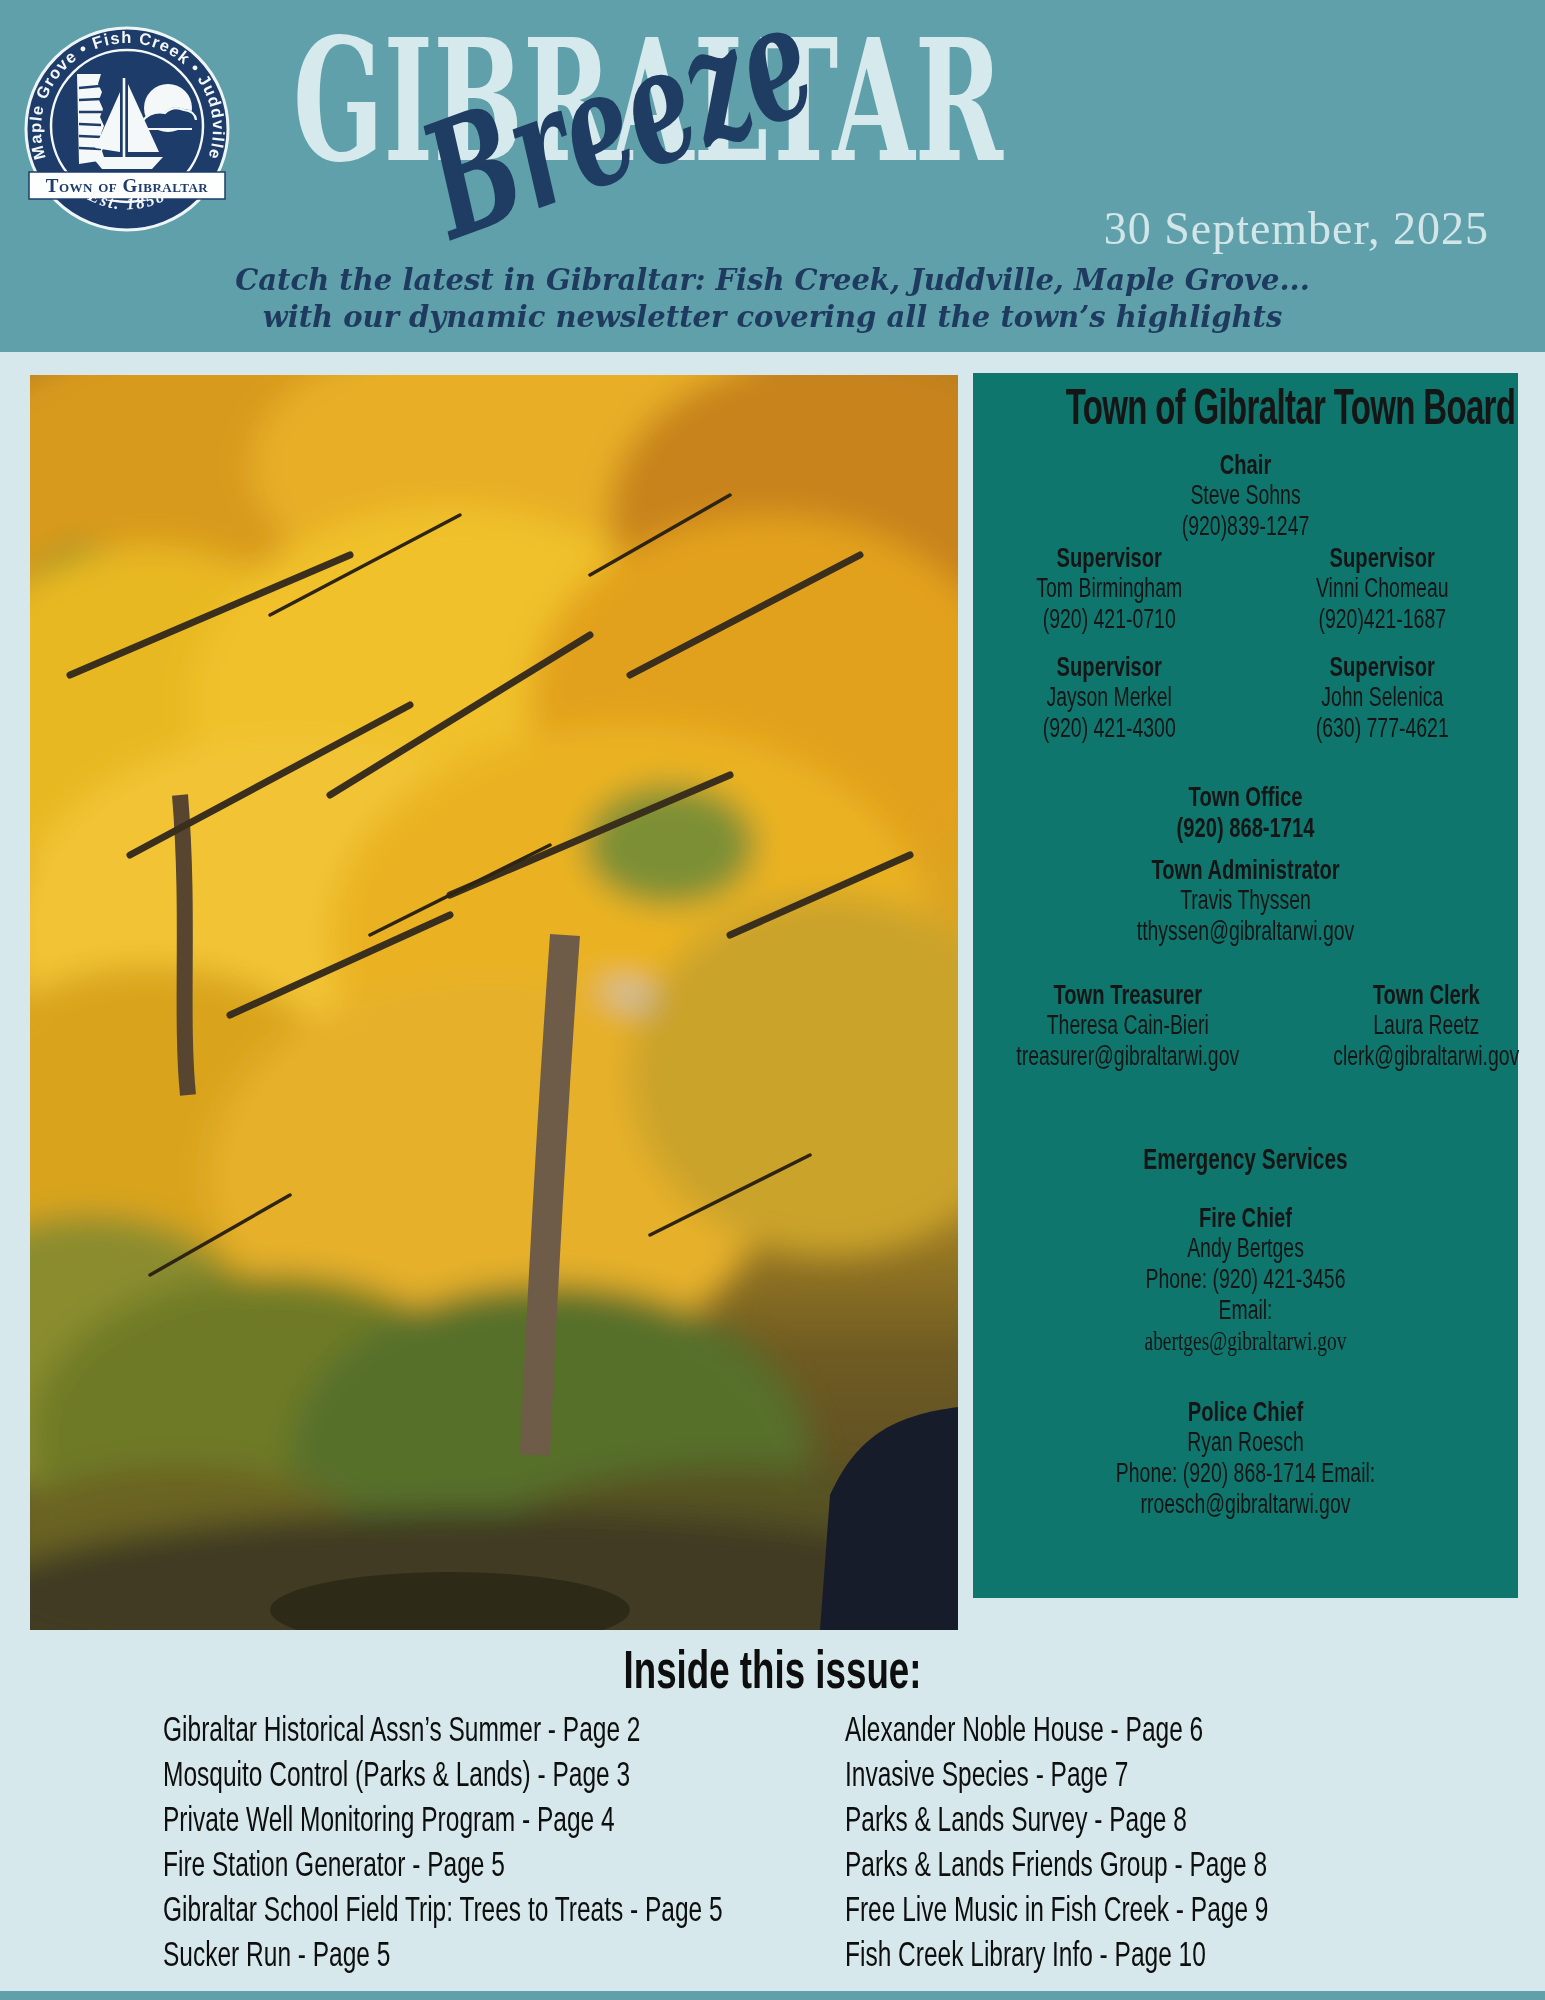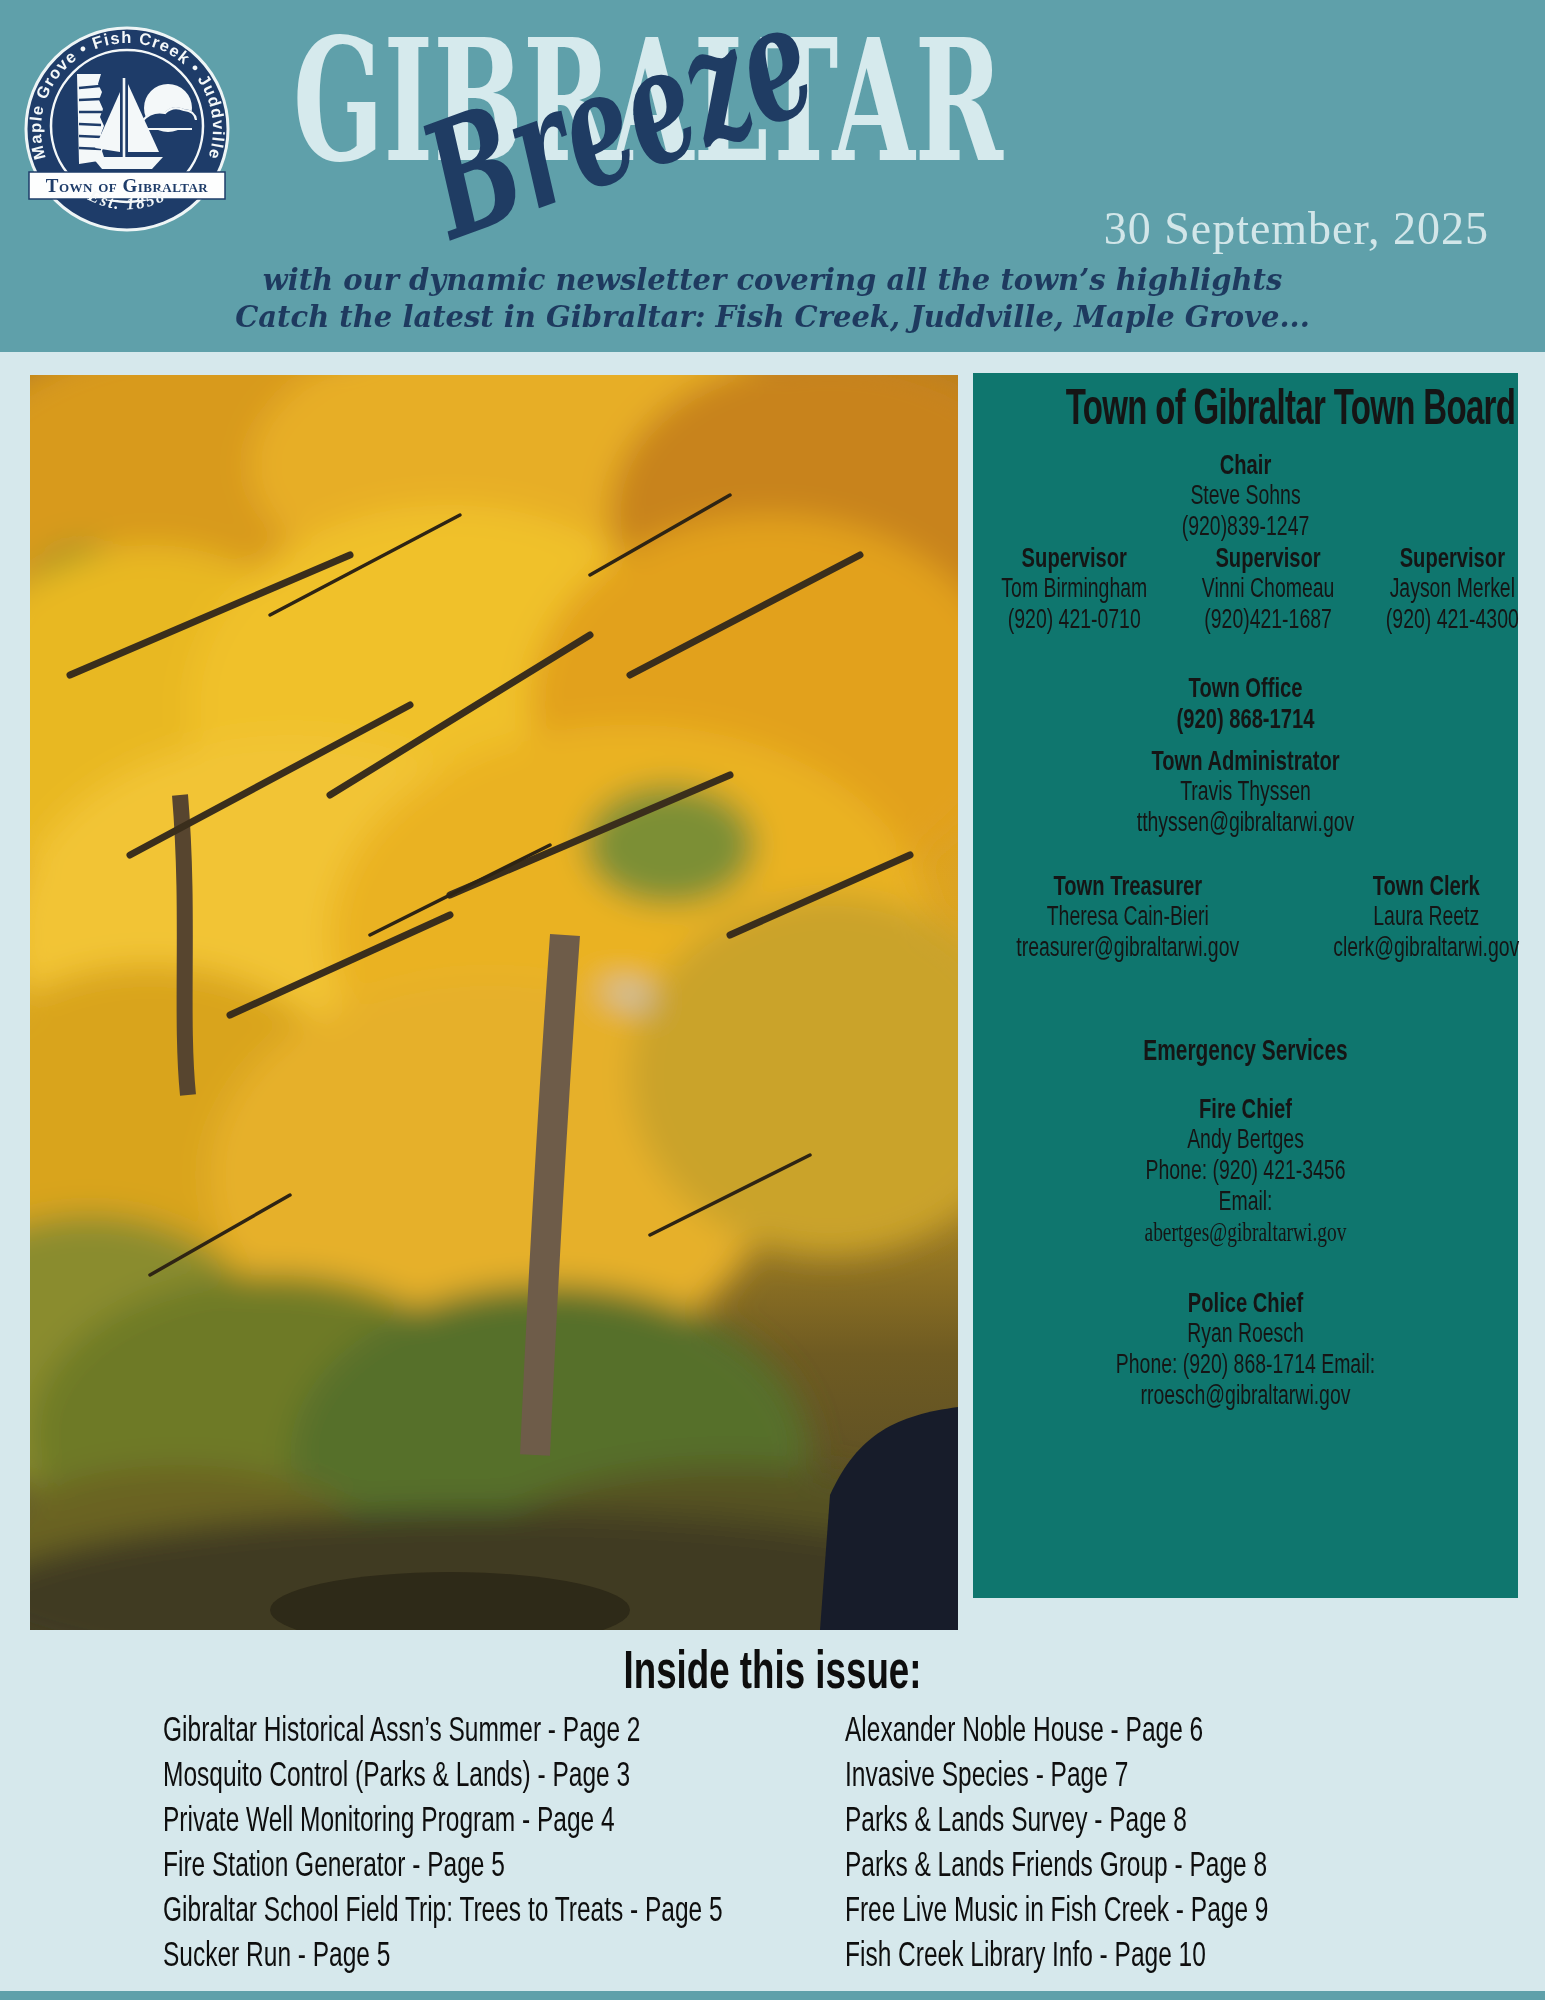--- a/index.html
+++ b/index.html
@@ -21,21 +21,21 @@
 
   
   .panel { position:absolute; left:973px; top:373px; width:545px; height:1225px;
            background:#0f766e; color:#151515; text-align:center; }
   .sq  { transform:scaleX(0.72); }
   .board-heading { margin:15px 0 0; font-size:50px; line-height:38px; font-weight:bold;
                    transform:scaleX(0.66); white-space:nowrap; letter-spacing:-1px; }
   .rt   { font-weight:bold; font-size:28px; line-height:31px; white-space:nowrap; }
   .ln   { font-size:27px; line-height:31px; white-space:nowrap; }
   .chair { margin-top:23px; }
-  .sup-grid { display:grid; grid-template-columns:1fr 1fr 1fr 1fr; row-gap:16px; margin-top:0; }
+  .sup-grid { display:grid; grid-template-columns:1fr 1fr; row-gap:16px; margin-top:0; }
   .block-office { margin-top:37px; }
   .block-admin  { margin-top:11px; }
   .tc-grid { display:grid; grid-template-columns:1fr 1fr; margin-top:32px;gap:14px; }
   .emergency-heading { margin-top:72px; font-size:29px; line-height:31px; font-weight:bold; }
   .block-fire   { margin-top:27px; }
   .block-police { margin-top:39px; }
   .serif-email  { font-family:"Liberation Serif", serif; }
 
   
   .inside-heading { position:absolute; top:1640px; left:0; width:1545px; margin:0; text-align:center;
@@ -111,22 +111,22 @@
     </svg>
 
     <svg class="title-art" width="1545" height="352" viewBox="0 0 1545 352">
       <text x="293" y="160" font-family="DejaVu Serif, serif" font-weight="bold" font-size="168" fill="#d6eaed" textLength="710" lengthAdjust="spacingAndGlyphs">GIBRALTAR</text>
       <text x="452" y="240" font-family="DejaVu Serif, serif" font-style="italic" font-weight="bold" font-size="160" fill="#1f3c63" textLength="395" lengthAdjust="spacingAndGlyphs" transform="rotate(-20 452 240)">Breeze</text>
     </svg>
 
     <div class="date">30 September, 2025</div>
 
     <div class="tagline">
+      <div>Catch the latest in Gibraltar: Fish Creek, Juddville, Maple Grove...</div>
       <div>with our dynamic newsletter covering all the town’s highlights</div>
-      <div>Catch the latest in Gibraltar: Fish Creek, Juddville, Maple Grove...</div>
     </div>
   </header>
 
   <svg class="photo" viewBox="0 0 928 1255" preserveAspectRatio="none">
     <defs>
       <linearGradient id="bgG" x1="0" y1="0" x2="0" y2="1">
         <stop offset="0" stop-color="#b97f1e"></stop>
         <stop offset="0.3" stop-color="#dfa01f"></stop>
         <stop offset="0.55" stop-color="#d9a726"></stop>
         <stop offset="0.78" stop-color="#6f5b22"></stop>

